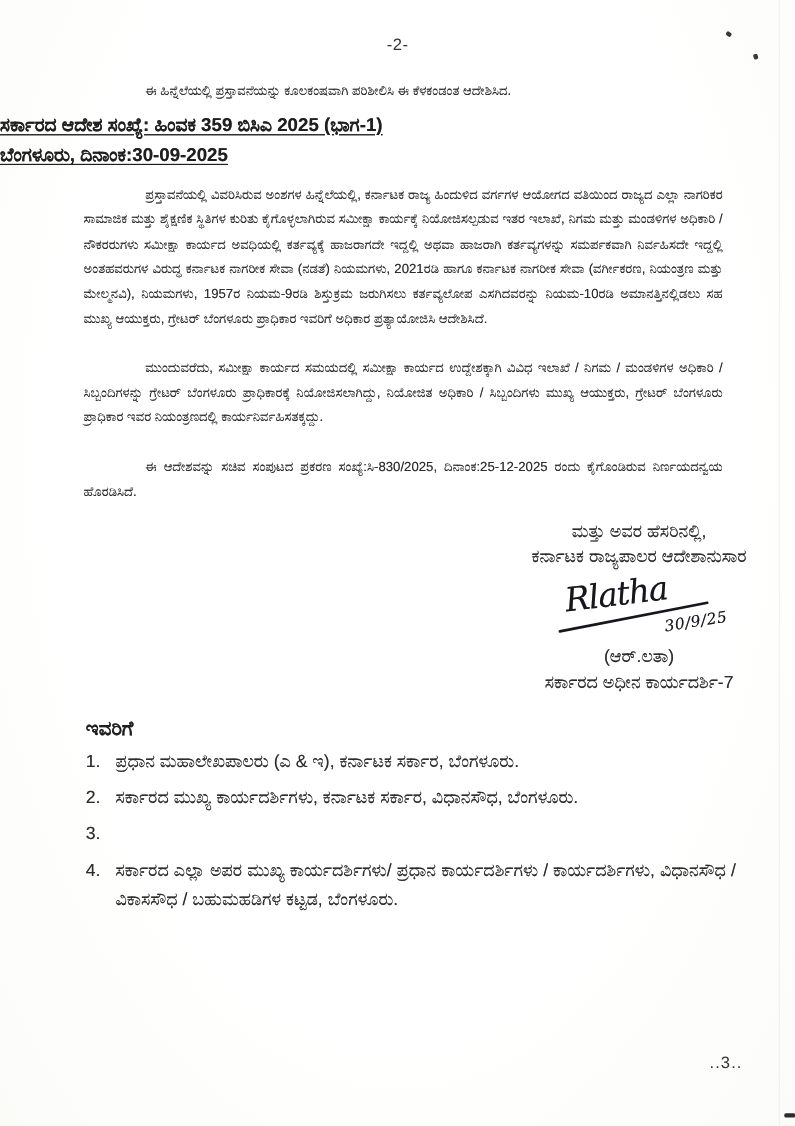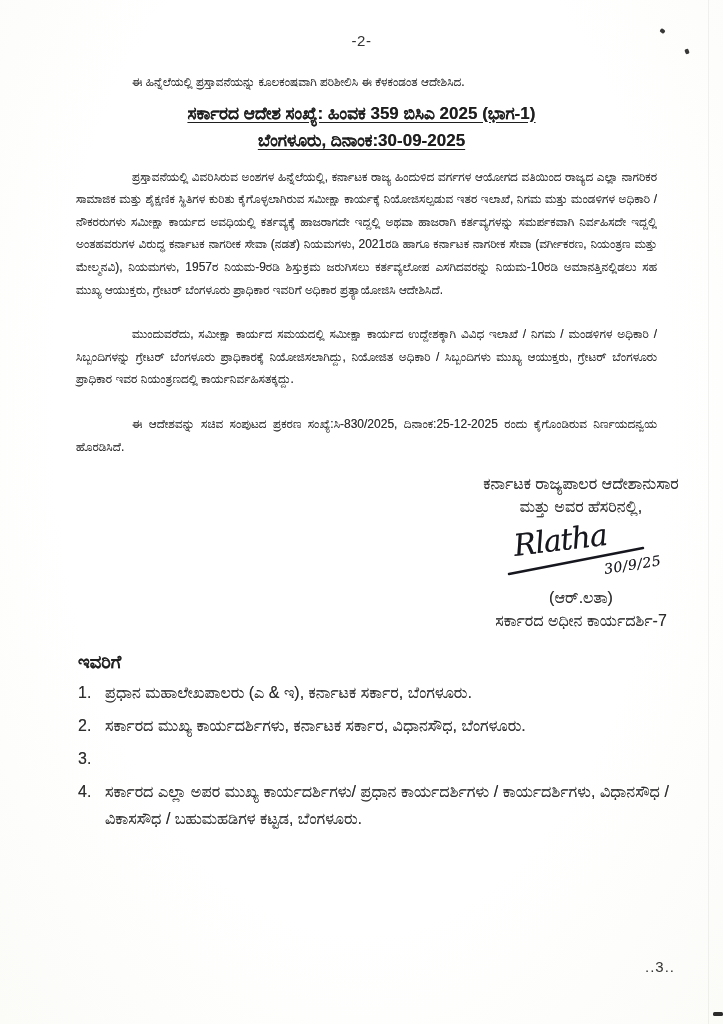--- a/index.html
+++ b/index.html
@@ -24,21 +24,21 @@
   }
   .para {
     margin: 0 66px 0 76px;
     font-size: 12px;
     line-height: 22.6px;
     text-align: justify;
     text-indent: 56px;
     text-shadow: 0 0 0.4px rgba(40,40,40,0.55);
   }
   .intro { margin-top: 22px; text-align: left; }
-  .heading { margin-top: 10px; text-align: center; }
+  .heading { margin-top: 10px; text-align: left; }
   .hline {
     font-weight: 700;
     font-size: 17px;
     color: #1f1f1f;
     text-decoration: underline;
     text-underline-offset: 3px;
     margin-top: 7px;
     text-shadow: 0 0 0.5px rgba(20,20,20,0.7);
   }
   .body1 { margin-top: 15px; }
@@ -104,22 +104,22 @@
     <div class="hline">ಬೆಂಗಳೂರು, ದಿನಾಂಕ:30-09-2025</div>
   </div>
 
   <p class="para body1">ಪ್ರಸ್ತಾವನೆಯಲ್ಲಿ ವಿವರಿಸಿರುವ ಅಂಶಗಳ ಹಿನ್ನೆಲೆಯಲ್ಲಿ, ಕರ್ನಾಟಕ ರಾಜ್ಯ ಹಿಂದುಳಿದ ವರ್ಗಗಳ ಆಯೋಗದ ವತಿಯಿಂದ ರಾಜ್ಯದ ಎಲ್ಲಾ ನಾಗರಿಕರ ಸಾಮಾಜಿಕ ಮತ್ತು ಶೈಕ್ಷಣಿಕ ಸ್ಥಿತಿಗಳ ಕುರಿತು ಕೈಗೊಳ್ಳಲಾಗಿರುವ ಸಮೀಕ್ಷಾ ಕಾರ್ಯಕ್ಕೆ ನಿಯೋಜಿಸಲ್ಪಡುವ ಇತರ ಇಲಾಖೆ, ನಿಗಮ ಮತ್ತು ಮಂಡಳಿಗಳ ಅಧಿಕಾರಿ / ನೌಕರರುಗಳು ಸಮೀಕ್ಷಾ ಕಾರ್ಯದ ಅವಧಿಯಲ್ಲಿ ಕರ್ತವ್ಯಕ್ಕೆ ಹಾಜರಾಗದೇ ಇದ್ದಲ್ಲಿ ಅಥವಾ ಹಾಜರಾಗಿ ಕರ್ತವ್ಯಗಳನ್ನು ಸಮರ್ಪಕವಾಗಿ ನಿರ್ವಹಿಸದೇ ಇದ್ದಲ್ಲಿ ಅಂತಹವರುಗಳ ವಿರುದ್ಧ ಕರ್ನಾಟಕ ನಾಗರೀಕ ಸೇವಾ (ನಡತೆ) ನಿಯಮಗಳು, 2021ರಡಿ ಹಾಗೂ ಕರ್ನಾಟಕ ನಾಗರೀಕ ಸೇವಾ (ವರ್ಗೀಕರಣ, ನಿಯಂತ್ರಣ ಮತ್ತು ಮೇಲ್ಮನವಿ), ನಿಯಮಗಳು, 1957ರ ನಿಯಮ-9ರಡಿ ಶಿಸ್ತುಕ್ರಮ ಜರುಗಿಸಲು ಕರ್ತವ್ಯಲೋಪ ಎಸಗಿದವರನ್ನು ನಿಯಮ-10ರಡಿ ಅಮಾನತ್ತಿನಲ್ಲಿಡಲು ಸಹ ಮುಖ್ಯ ಆಯುಕ್ತರು, ಗ್ರೇಟರ್ ಬೆಂಗಳೂರು ಪ್ರಾಧಿಕಾರ ಇವರಿಗೆ ಅಧಿಕಾರ ಪ್ರತ್ಯಾಯೋಜಿಸಿ ಆದೇಶಿಸಿದೆ.</p>
 
   <p class="para body2">ಮುಂದುವರೆದು, ಸಮೀಕ್ಷಾ ಕಾರ್ಯದ ಸಮಯದಲ್ಲಿ ಸಮೀಕ್ಷಾ ಕಾರ್ಯದ ಉದ್ದೇಶಕ್ಕಾಗಿ ವಿವಿಧ ಇಲಾಖೆ / ನಿಗಮ / ಮಂಡಳಿಗಳ ಅಧಿಕಾರಿ / ಸಿಬ್ಬಂದಿಗಳನ್ನು ಗ್ರೇಟರ್ ಬೆಂಗಳೂರು ಪ್ರಾಧಿಕಾರಕ್ಕೆ ನಿಯೋಜಿಸಲಾಗಿದ್ದು, ನಿಯೋಜಿತ ಅಧಿಕಾರಿ / ಸಿಬ್ಬಂದಿಗಳು ಮುಖ್ಯ ಆಯುಕ್ತರು, ಗ್ರೇಟರ್ ಬೆಂಗಳೂರು ಪ್ರಾಧಿಕಾರ ಇವರ ನಿಯಂತ್ರಣದಲ್ಲಿ ಕಾರ್ಯನಿರ್ವಹಿಸತಕ್ಕದ್ದು.</p>
 
   <p class="para body3">ಈ ಆದೇಶವನ್ನು ಸಚಿವ ಸಂಪುಟದ ಪ್ರಕರಣ ಸಂಖ್ಯೆ:ಸಿ-830/2025, ದಿನಾಂಕ:25-12-2025 ರಂದು ಕೈಗೊಂಡಿರುವ ನಿರ್ಣಯದನ್ವಯ ಹೊರಡಿಸಿದೆ.</p>
 
   <div class="sig">
+    <div>ಮತ್ತು ಅವರ ಹೆಸರಿನಲ್ಲಿ,</div>
     <div>ಕರ್ನಾಟಕ ರಾಜ್ಯಪಾಲರ ಆದೇಶಾನುಸಾರ</div>
-    <div>ಮತ್ತು ಅವರ ಹೆಸರಿನಲ್ಲಿ,</div>
     <div class="sig-art">
       <svg width="190" height="64" viewBox="0 0 190 64" aria-hidden="true">
         <text class="sig-script" x="14" y="34" transform="rotate(-7 14 34)">Rlatha</text>
         <path d="M8,52 C34,47 78,38 142,26" stroke="#16161e" stroke-width="2.4" fill="none" stroke-linecap="round"></path>
         <text class="sig-date" x="104" y="52" transform="rotate(-9 104 52)">30/9/25</text>
       </svg>
     </div>
     <div>(ಆರ್.ಲತಾ)</div>
     <div>ಸರ್ಕಾರದ ಅಧೀನ ಕಾರ್ಯದರ್ಶಿ-7</div>
   </div>

